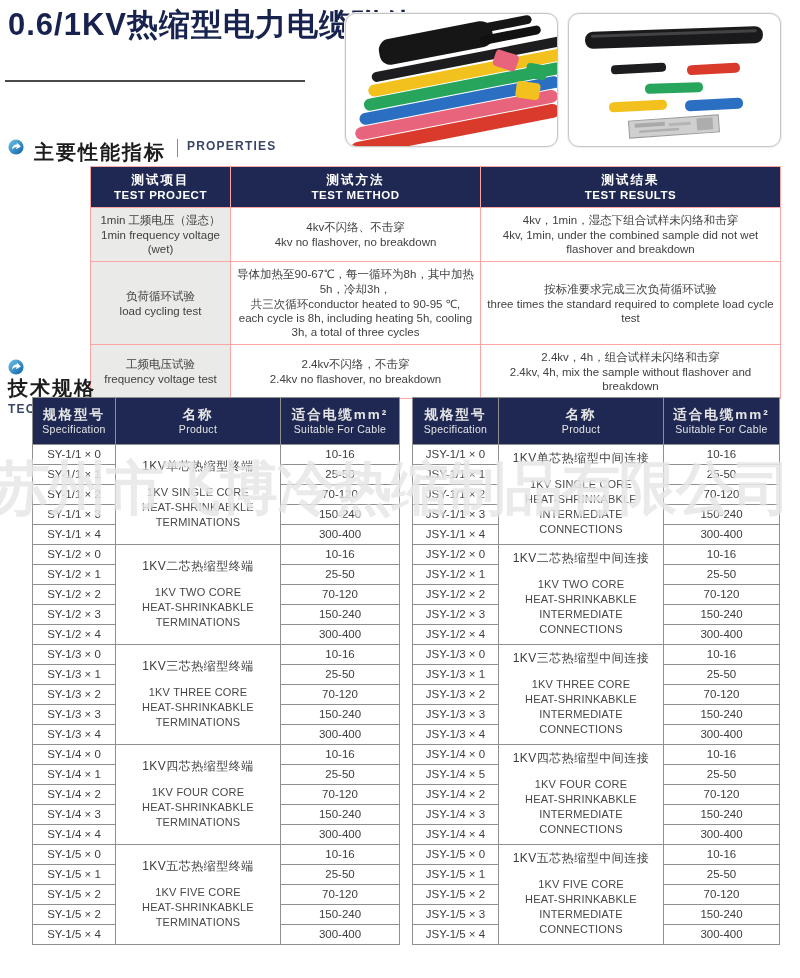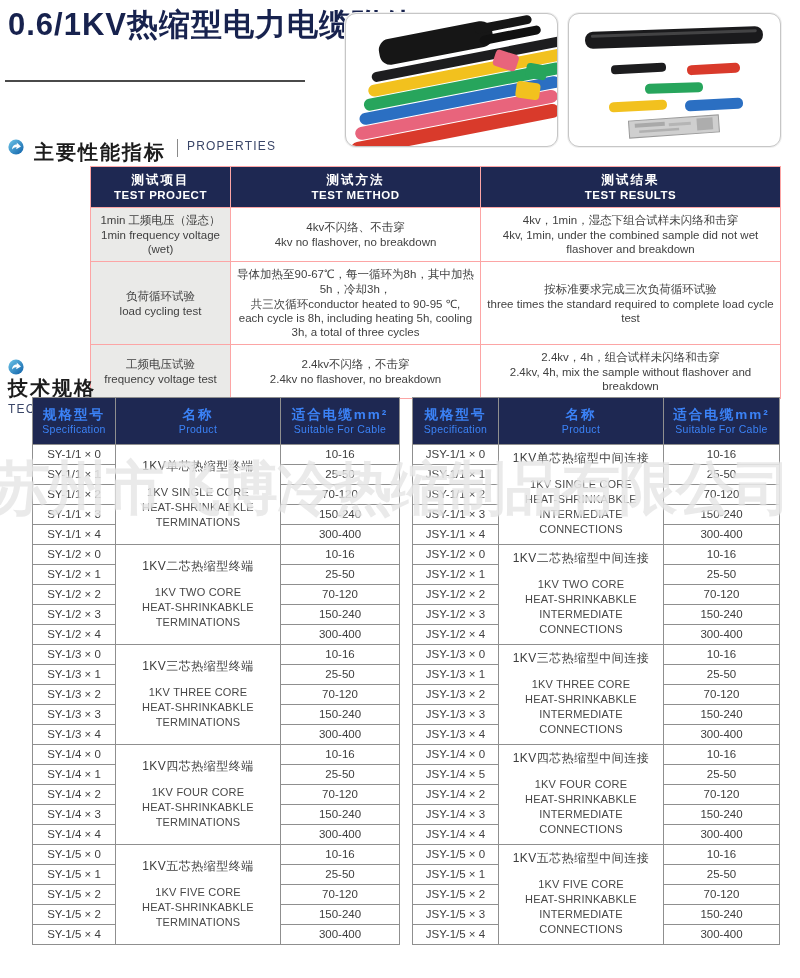--- a/index.html
+++ b/index.html
@@ -16,40 +16,40 @@
   
   .product-card{position:absolute;top:13px;width:211px;height:132px;background:#fff;
     border:1px solid #c6c6c6;border-radius:11px;overflow:hidden;box-shadow:0 0 0 1px #f0f0f0;}
   .card1{left:345px;}
   .card2{left:568px;}
   
   .section-heading{position:absolute;left:8px;display:flex;align-items:flex-start;height:26px;}
   .sh-icon{width:16px;height:16px;margin-right:10px;flex:0 0 auto;}
   .sh-cn{font-size:20px;font-weight:bold;color:#1c1c1c;letter-spacing:2px;white-space:nowrap;}
   .sh-sep{width:1px;height:18px;background:#8a8a8a;margin:0 9px 0 11px;}
-  .sh-en{font-size:12px;font-weight:normal;color:#3a4668;letter-spacing:1.2px;white-space:nowrap;}
+  .sh-en{font-size:12px;font-weight:bold;color:#3a4668;letter-spacing:1.2px;white-space:nowrap;}
   .heading-properties{top:139px;}
   .heading-specs{top:359px;flex-direction:column;}
   
   table{border-collapse:collapse;}
   .prop-table{position:absolute;left:90px;top:166px;width:690px;table-layout:fixed;}
   .prop-table th,.prop-table td{border:1px solid #fca5a5;text-align:center;vertical-align:middle;}
   .prop-table thead th{background:#1e2852;color:#fff;padding:5px 2px;}
   .prop-table thead .cn{font-size:12.5px;font-weight:bold;letter-spacing:2px;line-height:16px;}
   .prop-table thead .en{font-size:11.5px;font-weight:bold;letter-spacing:0.5px;line-height:14px;}
   .prop-table tbody td{background:#fff;font-size:11.5px;color:#3f3f3f;padding:5px 6px;line-height:14px;}
   .prop-table tbody td.proj{background:#eaeae8;}
   .prop-table tbody .cn{line-height:15px;}
   .prop-table tbody .en{line-height:14px;}
   
   .spec-table{position:absolute;top:397px;width:367px;table-layout:fixed;}
   .spec-left{left:32px;}
   .spec-right{left:412px;}
   .spec-table th,.spec-table td{border:1px solid #8f8f8f;text-align:center;vertical-align:middle;}
-  .spec-table thead th{background:#1e2852;color:#3b82f6;padding:6px 2px;height:34px;}
+  .spec-table thead th{background:#1e2852;color:#e5e5e5;padding:6px 2px;height:34px;}
   .spec-table thead .cn{font-size:13.5px;font-weight:bold;letter-spacing:2px;line-height:17px;}
   .spec-table thead .en{font-size:10.5px;font-weight:normal;letter-spacing:0.3px;line-height:13px;}
   .spec-table tbody td{background:#fff;font-size:11.5px;color:#3d3d3d;height:19px;
     padding:0 2px;line-height:13px;}
   .spec-table tbody td.product{padding:4px 4px;}
   .spec-table .prod-cn{font-size:12px;color:#3d3d3d;margin-bottom:12px;letter-spacing:0.5px;}
   .spec-table .prod-en{font-size:11px;color:#474747;line-height:15px;letter-spacing:0.2px;}
   
   .watermark{position:absolute;left:-8px;top:450px;width:820px;z-index:6;pointer-events:none;
     font-size:58px;font-weight:bold;white-space:nowrap;letter-spacing:-1px;

